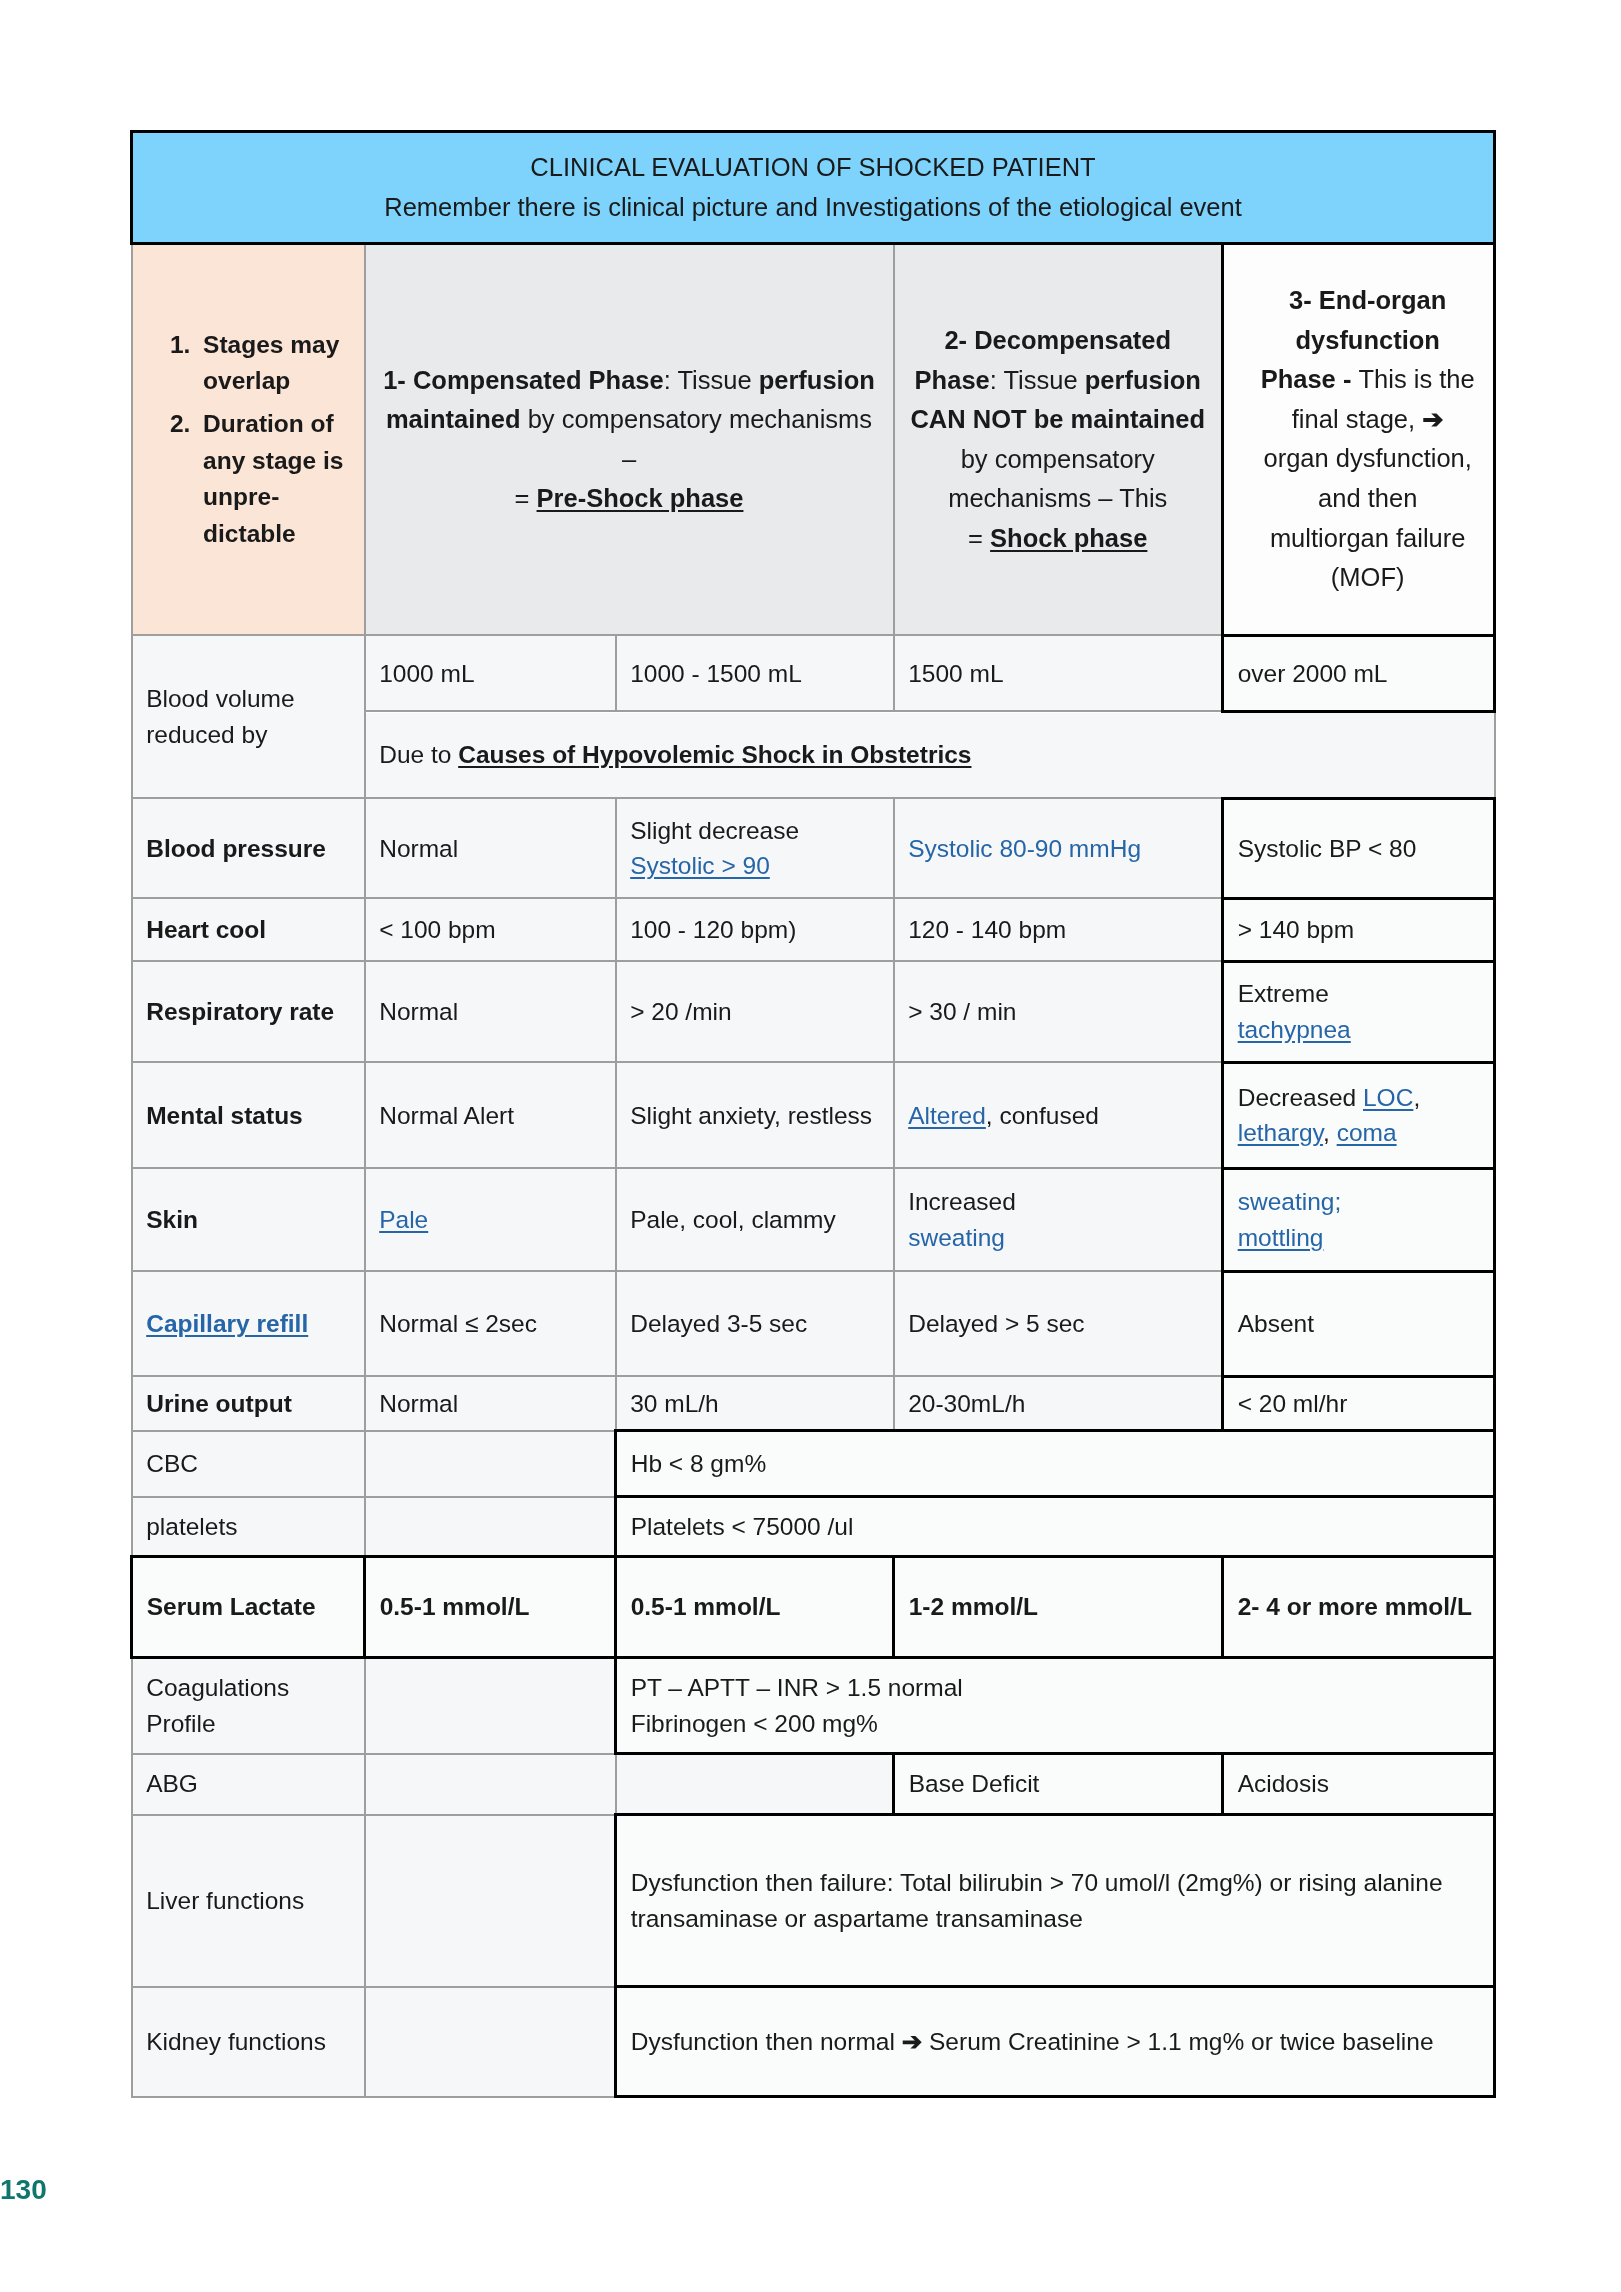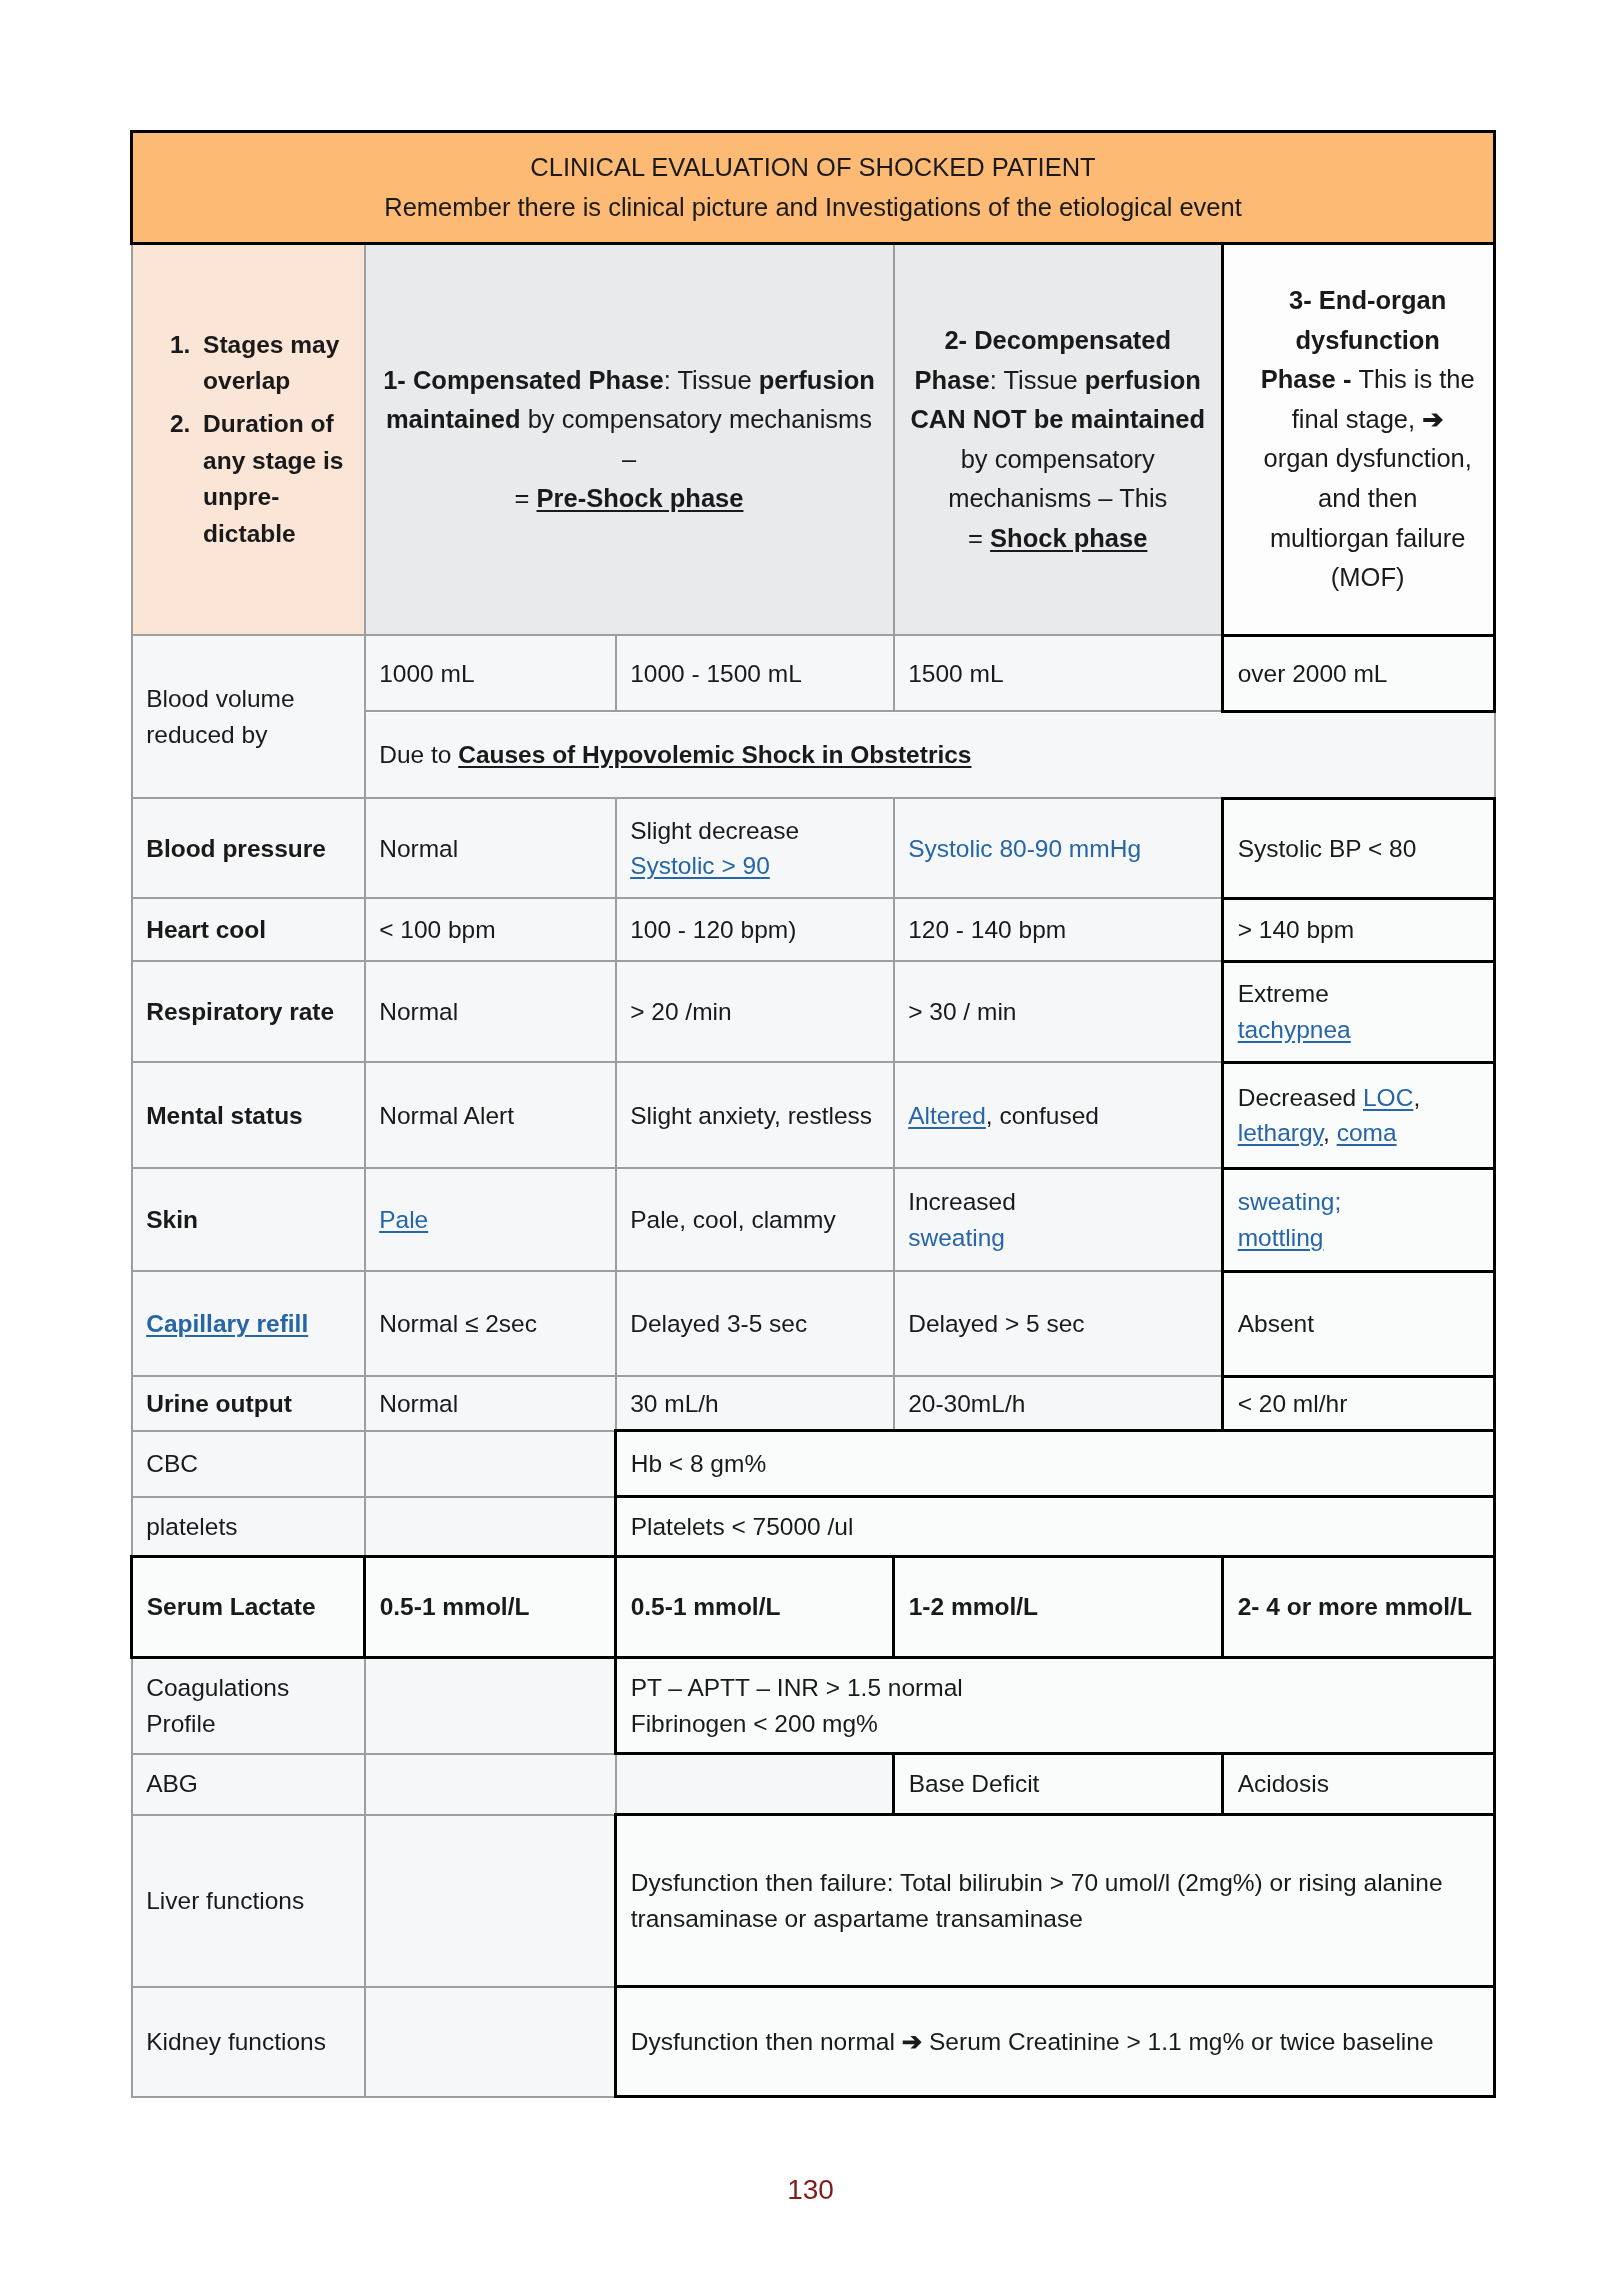--- a/index.html
+++ b/index.html
@@ -13,34 +13,34 @@
   }
   .sheet{position:absolute;left:130px;top:130px;width:1364px;}
   table{border-collapse:collapse;table-layout:fixed;width:1364px;}
   td{
     border:2px solid var(--thin);background:var(--cellbg);
     padding:7.8px 13.7px;vertical-align:middle;font-size:24.5px;line-height:1.45;
     overflow:hidden;
   }
   td.tk{border:3.9px solid var(--thick);background:#fafbfb;}
   td.title-cell{
-    background:#fdba74;text-align:center;font-size:25.5px;line-height:1.6;
+    background:#7dd3fc;text-align:center;font-size:25.5px;line-height:1.6;
     padding:13.7px 9.8px;
   }
   td.hdr{background:var(--hgray);text-align:center;font-size:25.5px;line-height:1.55;padding:9.8px 15.7px;}
   td.hdr-peach{background:var(--peach);padding:9.8px 7.8px 9.8px 15.7px;}
   td.hdr-white{background:#fdfdfd;text-align:center;font-size:25.5px;line-height:1.55;padding-left:32px;}
   ol.notes{margin:8px;padding-left:41px;font-weight:700;font-size:24.5px;line-height:1.5;}
   ol.notes li{margin:0 0 5.9px 0;padding-left:5.9px;}
   .s-b{font-weight:700;}
   .s-u{text-decoration:underline;text-underline-offset:2.9px;}
   .s-lk{color:var(--lk);}
   .page-num{
-    position:absolute;left:0;top:2174px;width:1621px;text-align:center;
-    font-size:28px;font-weight:400;color:#7f1d1d;
+    position:absolute;left:0;top:2174px;width:1621px;
+    font-size:28px;font-weight:700;color:#0f766e;
   }
 </style>
 </head>
 <body>
 
 <div class="sheet">
   <table>
     <colgroup>
       <col style="width:233px">
         <col style="width:251px">

